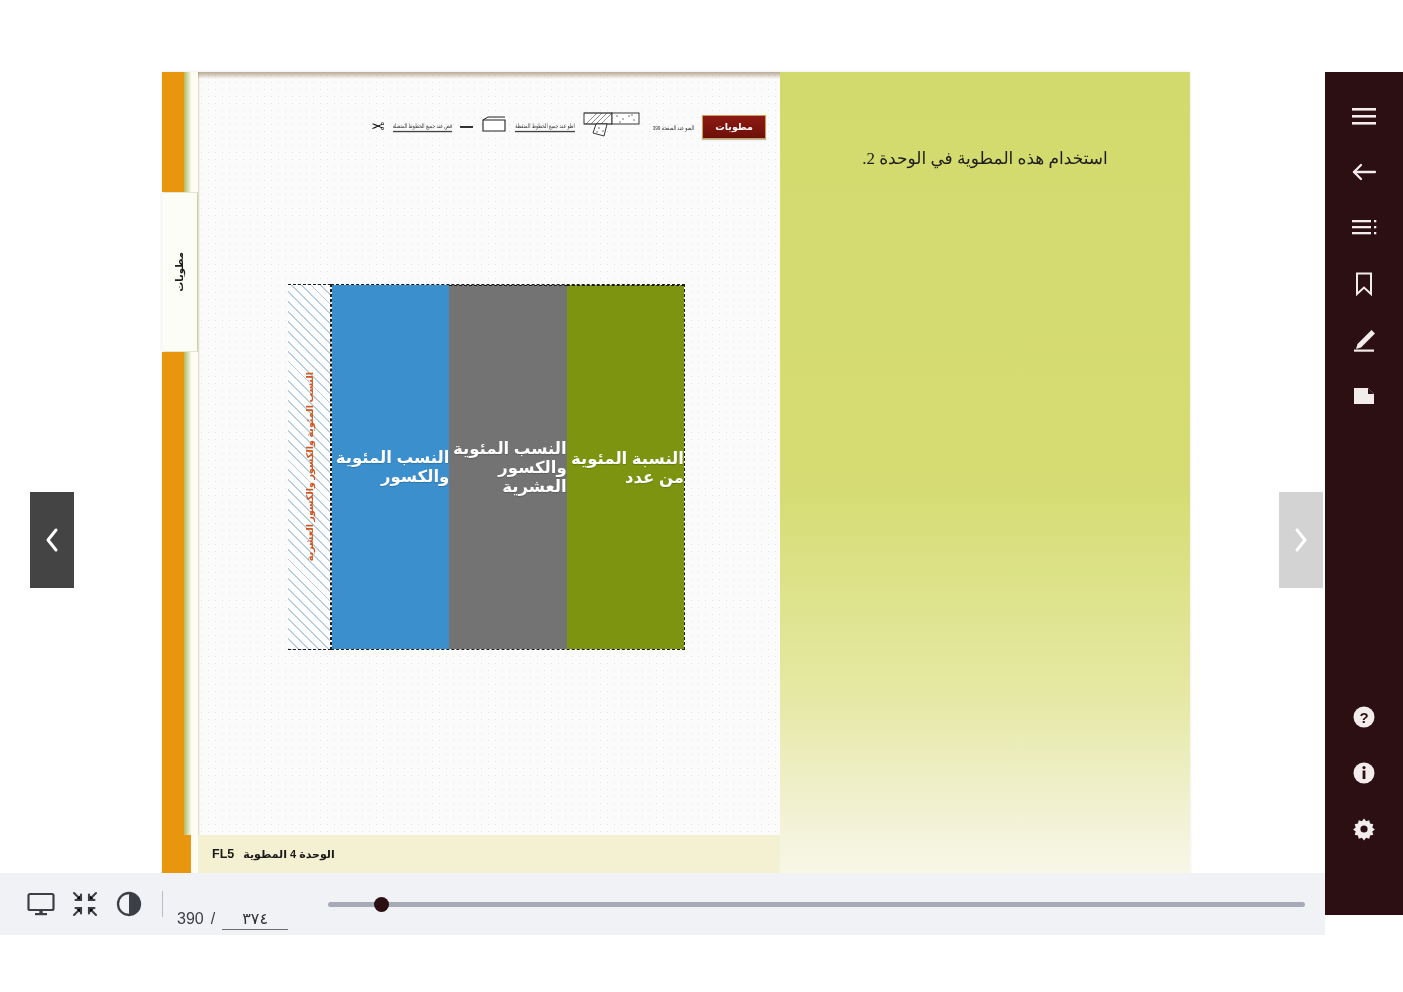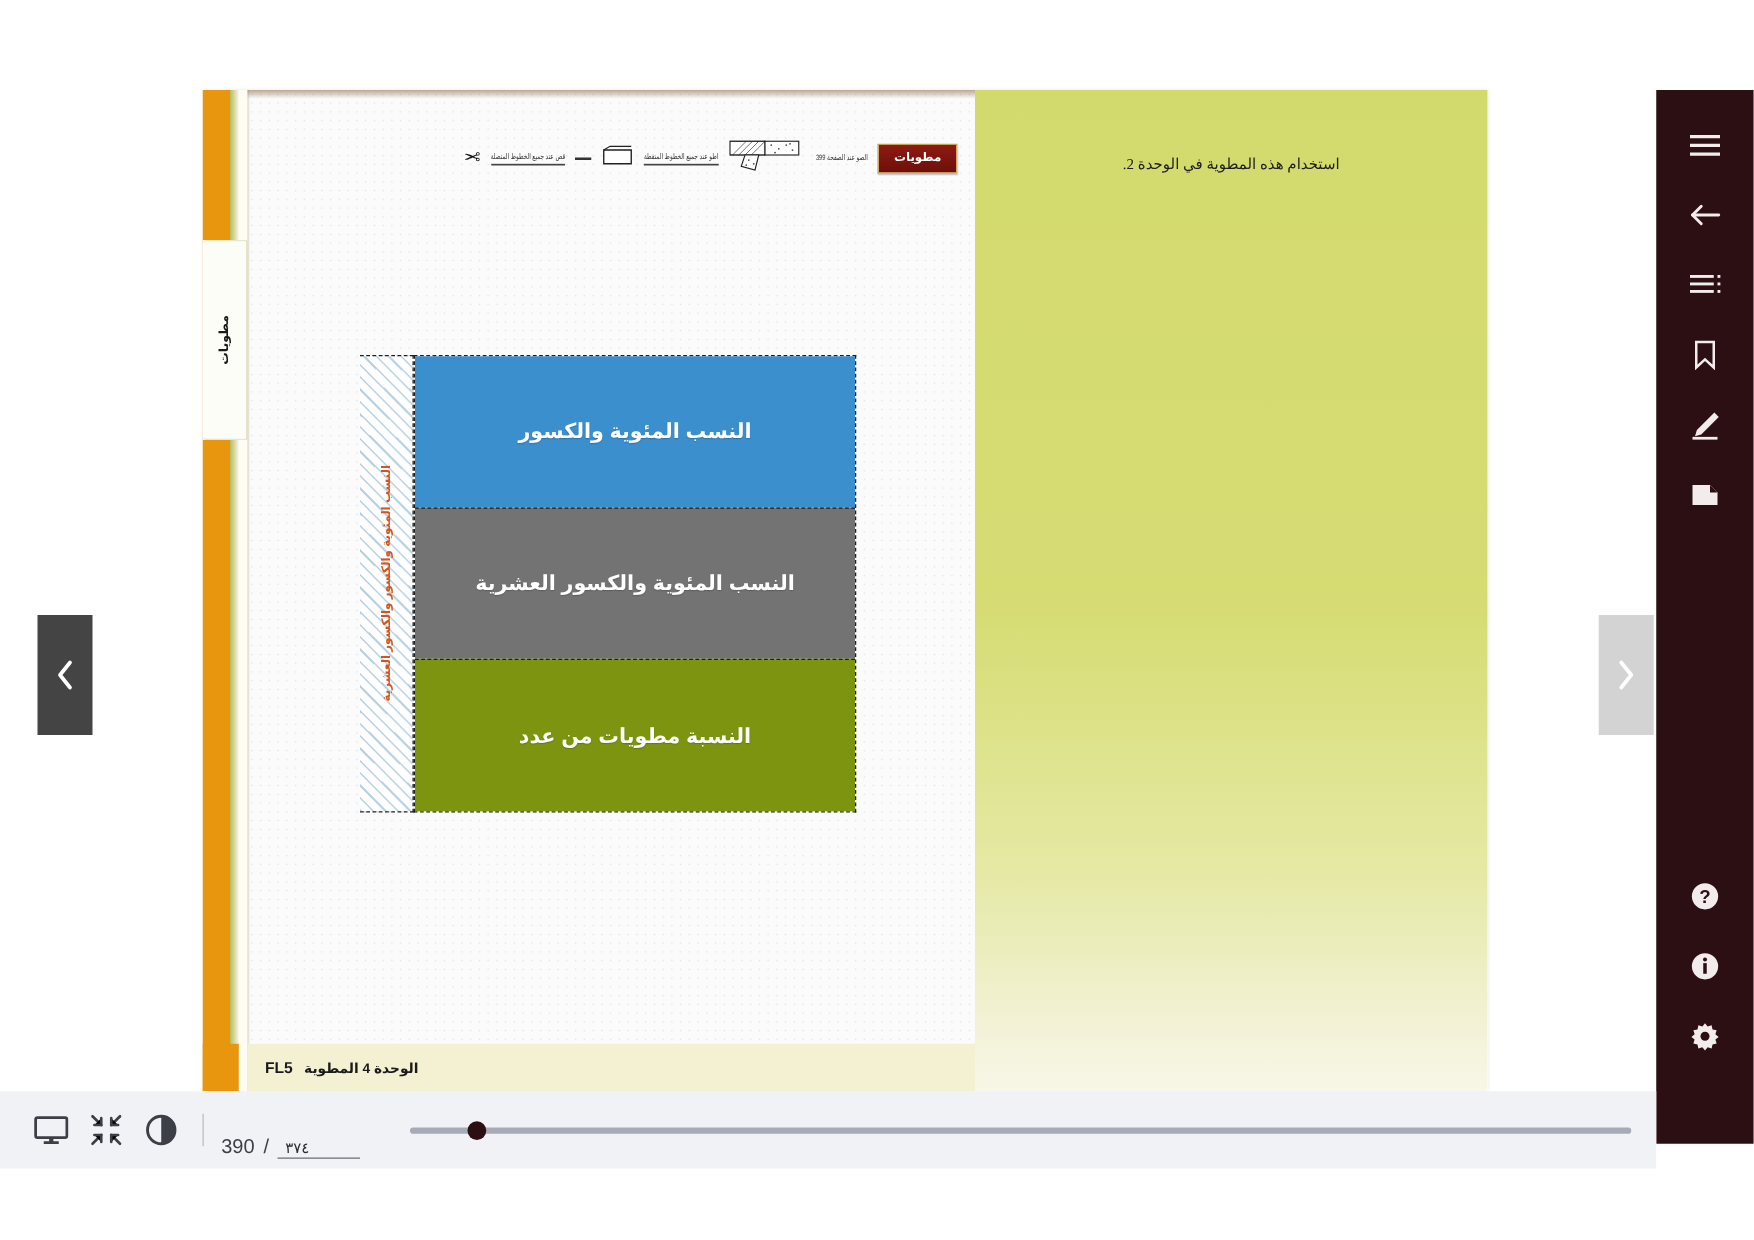--- a/index.html
+++ b/index.html
@@ -186,21 +186,21 @@
     height: 366px;
     z-index: 3;
     display: flex;
     flex-direction: row;
   }
   .bands {
     width: 354px;
     height: 366px;
     border: 1.6px dashed #1d1d1d;
     display: flex;
-    flex-direction: column;
+    flex-direction: row;
   }
   .band {
     flex: 1 1 0;
     display: flex;
     align-items: center;
     justify-content: center;
     color: #ffffff;
     font-size: 16.5px;
     font-weight: bold;
     direction: rtl;
@@ -277,25 +277,25 @@
   
   .page-right {
     position: relative;
     width: 410px;
     height: 801px;
     background: linear-gradient(to bottom, #d3da6d 0%, #d6dc73 52%, #e5e9a4 78%, #f3f2d8 94%, #f8f7e8 100%);
     overflow: hidden;
   }
   .right-note {
     position: absolute;
-    top: 52px;
+    top: 76px;
     left: 0; right: 0;
     text-align: center;
     direction: rtl;
-    font-size: 12px;
+    font-size: 17px;
     color: #1d1d1d;
     font-family: "Liberation Serif", "DejaVu Serif", serif;
   }
 
   
   .nav-arrow {
     position: absolute;
     width: 44px; height: 96px;
     display: flex;
     align-items: center;
@@ -364,23 +364,24 @@
     align-items: baseline;
     gap: 7px;
     font-size: 16px;
     color: #3c3f46;
     margin-right: 18px;
   }
   .page-current { color: #3c3f46; }
   .page-sep { color: #3c3f46; }
   .page-total-box {
     min-width: 66px;
+    text-align: center;
     border-bottom: 1.5px solid #6a6d74;
     padding: 0 6px 1px 6px;
-    font-size: 12px;
+    font-size: 16px;
     color: #2d2f34;
     cursor: text;
     margin-top: 30px;
   }
   .slider-wrap {
     flex: 1 1 auto;
     height: 30px;
     display: flex;
     align-items: center;
     margin-left: 22px;
@@ -497,21 +498,21 @@
             <span class="glue-label">النسب المئوية والكسور والكسور العشرية</span>
           </div>
           <div class="bands">
             <div class="band" style="background:#3b8fcd;">
               <span>النسب المئوية والكسور</span>
             </div>
             <div class="band" style="background:#737373;">
               <span>النسب المئوية والكسور العشرية</span>
             </div>
             <div class="band" style="background:#7c9410;">
-              <span>النسبة مطويات من عدد</span>
+              <span>النسبة المئوية من عدد</span>
             </div>
           </div>
         </div>
 
         <div class="page-footer">
           <div class="footer-inner">
             <span class="footer-label">الوحدة 4 المطوية</span>
             <span class="footer-code">FL5</span>
           </div>
         </div>

